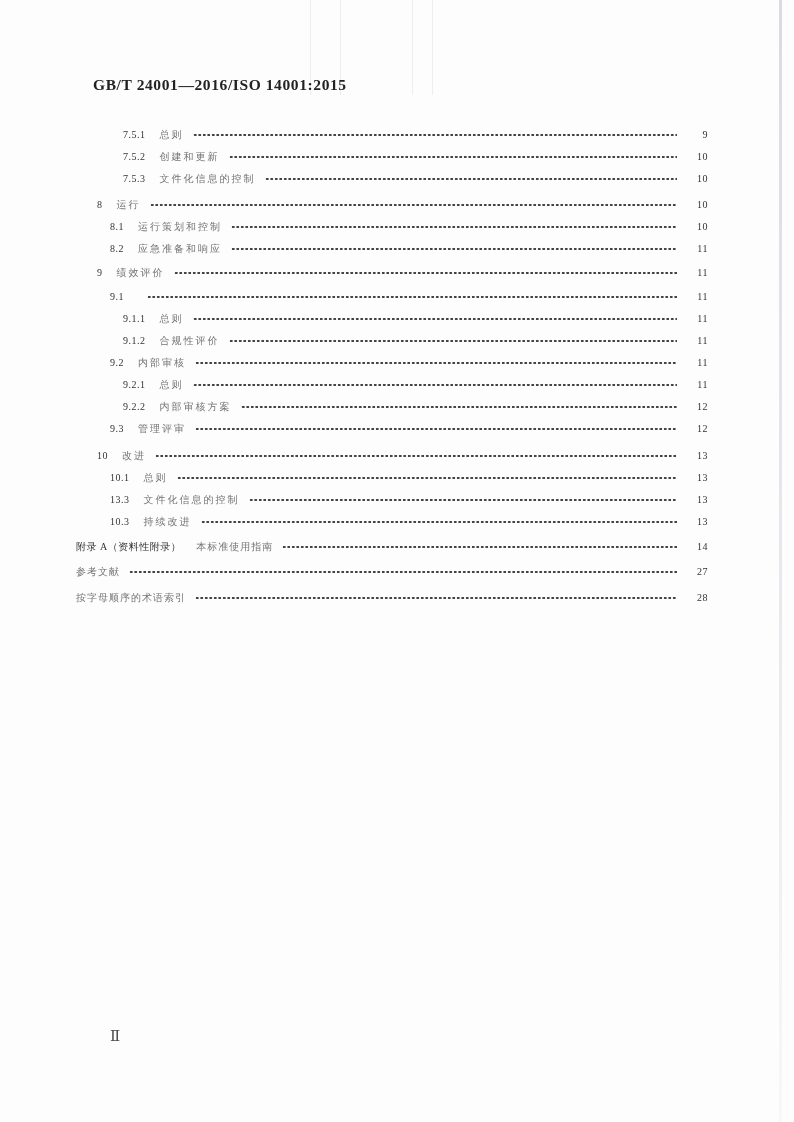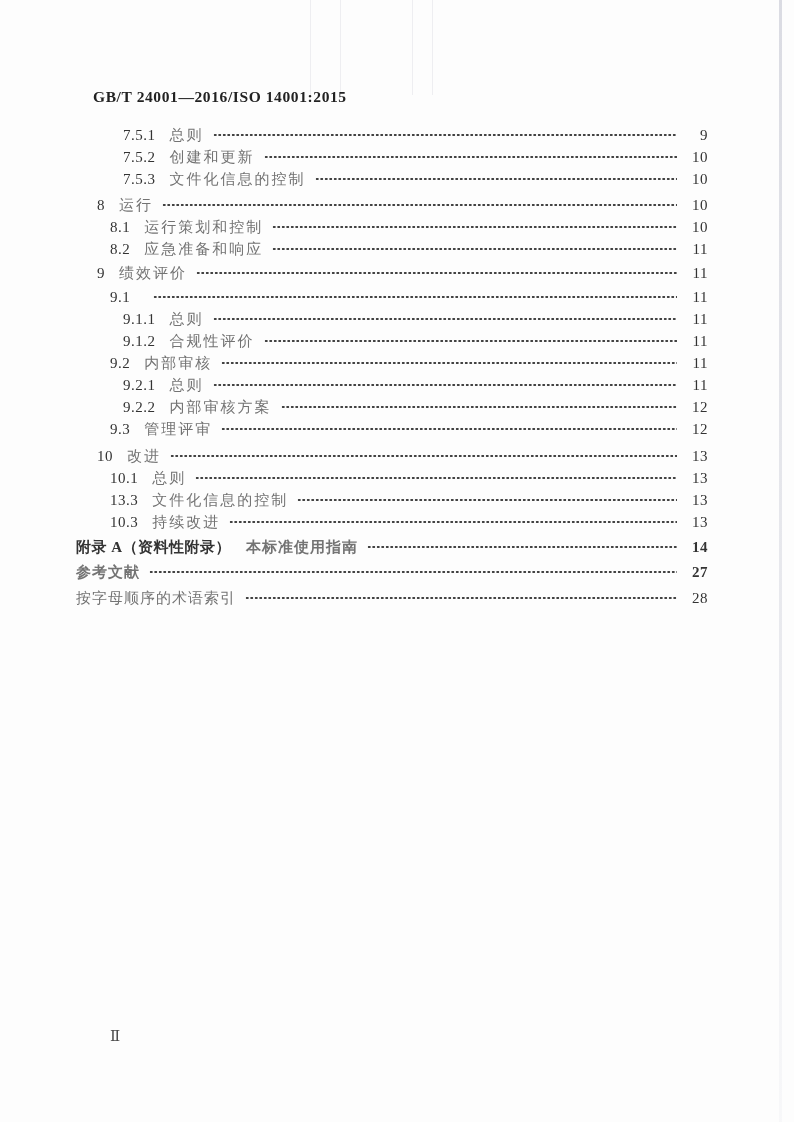--- a/index.html
+++ b/index.html
@@ -20,33 +20,33 @@
     background: linear-gradient(to bottom, rgba(190,192,205,0.55), rgba(205,207,218,0.35) 70%, rgba(215,217,228,0.15));
   }
   .scan-streaks { position: absolute; top: 0; left: 0; width: 100%; height: 95px; pointer-events: none; }
   .scan-streaks i { position: absolute; top: 0; width: 1px; height: 100%; background: rgba(225,226,232,0.55); }
   .scan-streaks i:nth-child(1) { left: 310px; }
   .scan-streaks i:nth-child(2) { left: 340px; }
   .scan-streaks i:nth-child(3) { left: 412px; }
   .scan-streaks i:nth-child(4) { left: 432px; }
 
   .doc-header {
-    position: absolute; left: 93px; top: 88px;
+    position: absolute; left: 93px; top: 76px;
     font-size: 15.5px; font-weight: 700; color: #222;
     letter-spacing: 0.6px; white-space: nowrap;
   }
 
   .toc {
     position: absolute; left: 70px; top: 124px; width: 638px;
     color: #2e2e2e;
   }
   .row {
     display: flex; align-items: flex-end;
     height: 22px; line-height: 22px;
-    font-size: 15px; white-space: nowrap;
+    font-size: 10px; white-space: nowrap;
   }
   .row .num { color: #333; margin-right: 14px; letter-spacing: 0.5px; }
   .row .num:empty { display: none; }
   .row .lbl { color: #737373; letter-spacing: 2px; }
   .row.lvl0 .lbl { letter-spacing: 1px; }
   .row .dots {
     flex: 1 1 auto; height: 100%;
     margin: 0 7px 0 9px;
     background-image: radial-gradient(circle, #3d3d3d 1px, rgba(0,0,0,0) 1.45px);
     background-size: 4.5px 100%;
@@ -55,21 +55,21 @@
   }
   .row .pg { min-width: 24px; text-align: right; color: #333; letter-spacing: 0.5px; }
 
   .lvl0 { padding-left: 6px; }
   .lvl1 { padding-left: 27px; }
   .lvl2 { padding-left: 40px; }
   .lvl3 { padding-left: 53px; }
   .lvl0 .num { margin-right: 15px; }
 
   .mt2 { margin-top: 2px; }
-  .mt3 { margin-top: 3px; font-weight: bold; }
+  .mt3 { margin-top: 3px; }
   .mt4 { margin-top: 4px; }
   .mt5 { margin-top: 5px; }
 
   .doc-footer {
     position: absolute; left: 110px; top: 1027px;
     font-size: 15px; color: #4a4a4a; letter-spacing: 1px;
   }
 </style>
 </head>
 <body>

